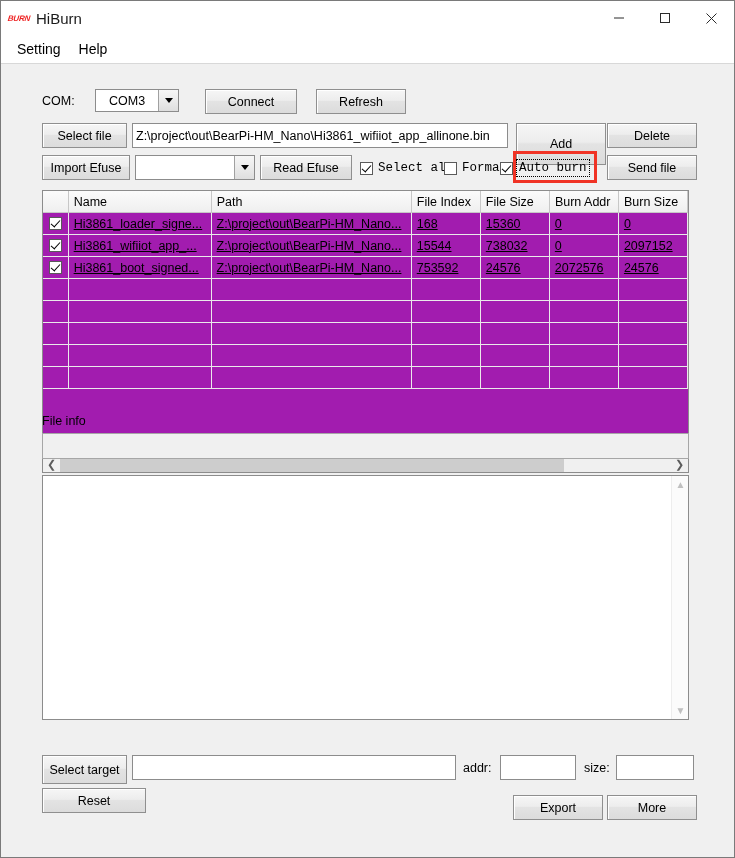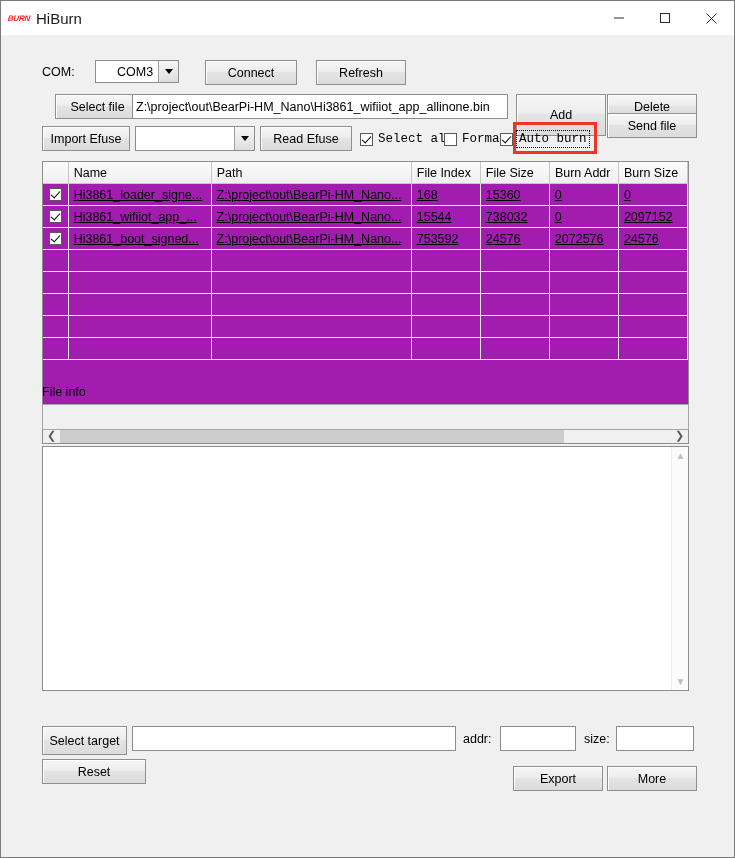--- a/index.html
+++ b/index.html
@@ -138,21 +138,21 @@
     background: #ffffff;
     border: 1px solid #8c8c8c;
     box-sizing: border-box;
     position: absolute;
     display: flex;
     align-items: center;
     font-size: 12.5px;
   }
   .combo .combo-text {
     flex: 1 1 auto;
-    padding-left: 21px;
+    padding-left: 13px;
     white-space: nowrap;
     overflow: hidden;
   }
   .combo .combo-arrow {
     width: 20px;
     height: 100%;
     background: linear-gradient(to bottom, #f6f6f6 0%, #ebebeb 50%, #dedede 100%);
     border-left: 1px solid #a0a0a0;
     display: flex;
     align-items: center;
@@ -372,34 +372,38 @@
       </div>
       <div class="win-btn">
         <svg width="13" height="13" viewBox="0 0 13 13">
           <line x1="1.5" y1="1.5" x2="11.5" y2="11.5" stroke="#2b2b2b" stroke-width="1"></line>
           <line x1="11.5" y1="1.5" x2="1.5" y2="11.5" stroke="#2b2b2b" stroke-width="1"></line>
         </svg>
       </div>
     </div>
   </div>
 
+  <div class="menubar">
+    <div class="menu-item">Setting</div>
+    <div class="menu-item">Help</div>
+  </div>
 
   <div class="client">
 
     <div class="label" style="left:41px; top:30px;">COM:</div>
     <div class="combo" style="left:94px; top:25px; width:84px; height:23px;">
       <span class="combo-text">COM3</span>
       <span class="combo-arrow">
           <i class="arrow-dn"></i>
         </span>
     </div>
     <div class="btn" style="left:204px; top:25px; width:92px; height:25px;">Connect</div>
     <div class="btn" style="left:315px; top:25px; width:90px; height:25px;">Refresh</div>
 
-    <div class="btn" style="left:54px; top:59px; width:85px; height:25px;">Select file</div>
+    <div class="btn" style="left:41px; top:59px; width:85px; height:25px;">Select file</div>
     <div class="textbox" style="left:131px; top:59px; width:376px; height:25px;">Z:\project\out\BearPi-HM_Nano\Hi3861_wifiiot_app_allinone.bin</div>
     <div class="btn" style="left:515px; top:59px; width:90px; height:42px;">Add</div>
     <div class="btn" style="left:606px; top:59px; width:90px; height:25px;">Delete</div>
 
     <div class="btn" style="left:41px; top:91px; width:88px; height:25px;">Import Efuse</div>
     <div class="combo" style="left:134px; top:91px; width:120px; height:25px;">
       <span class="combo-text"></span>
       <span class="combo-arrow">
           <i class="arrow-dn"></i>
         </span>
@@ -415,21 +419,21 @@
       <span class="chkbox"></span>
       <span>Formal</span>
     </div>
 
     <div class="chk-wrap" style="left:499px; top:97px;">
       <span class="chkbox checked"></span>
       <span class="focus-dotted">Auto burn</span>
     </div>
     <div class="red-highlight" style="left:512px; top:87px; width:84px; height:32px;"></div>
 
-    <div class="btn" style="left:606px; top:78px; width:90px; height:25px;">Send file</div>
+    <div class="btn" style="left:606px; top:91px; width:90px; height:25px;">Send file</div>
 
     <div class="listview" style="left:41px; top:126px; width:647px; height:283px;">
       <div class="lv-header">
         <div class="lv-th" style="width:26px;"></div>
         <div class="lv-th" style="width:145px;">Name</div>
         <div class="lv-th" style="width:203px;text-align:center;">Path</div>
         <div class="lv-th" style="width:70px;">File Index</div>
         <div class="lv-th" style="width:70px;">File Size</div>
         <div class="lv-th" style="width:70px;">Burn Addr</div>
         <div class="lv-th" style="width:70px;">Burn Size</div>

